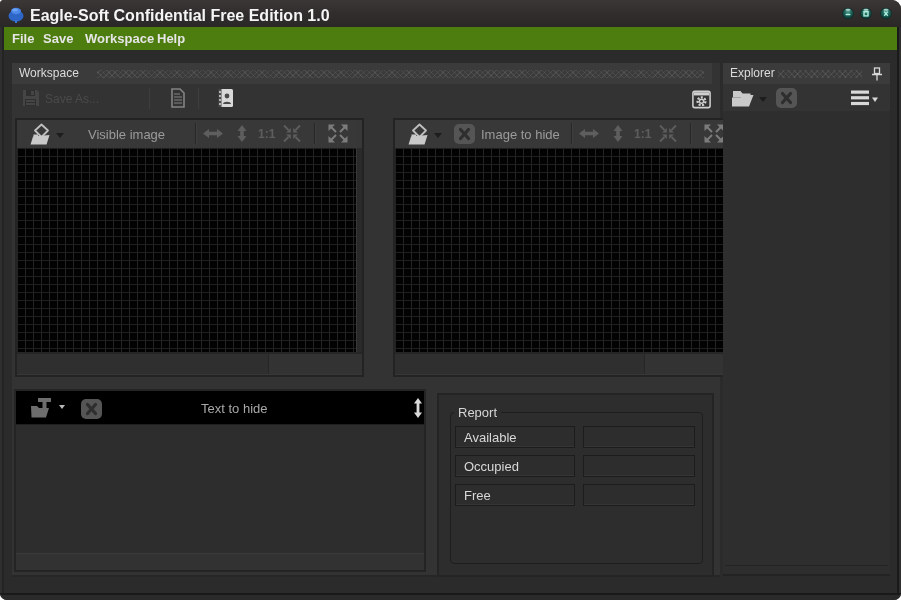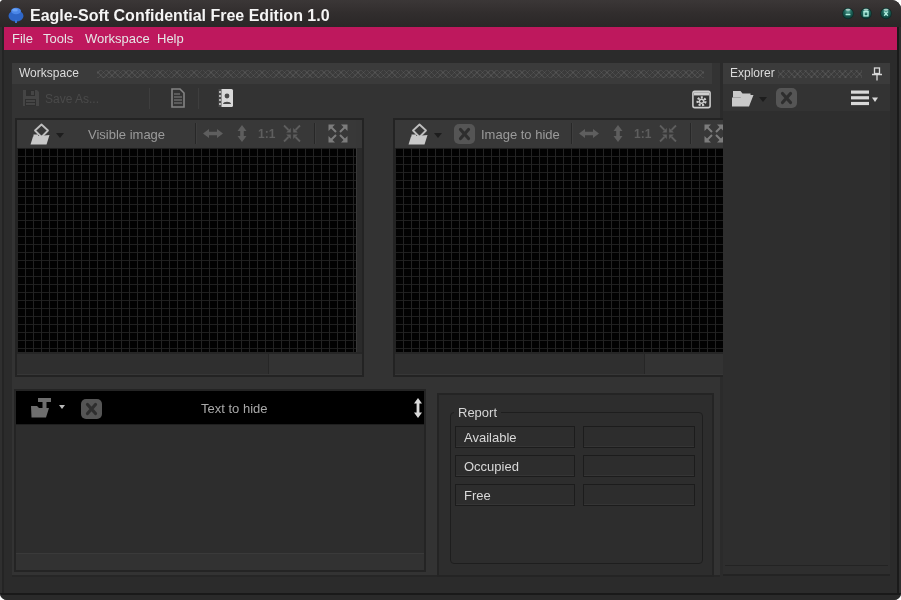--- a/index.html
+++ b/index.html
@@ -6,21 +6,21 @@
 html,body { width:901px; height:600px; background:#fff; font-family:"Liberation Sans", sans-serif; overflow:hidden; }
 #win { position:absolute; left:0; top:0; width:901px; height:600px; background:#2b2b2b; border-radius:4px 9px 7px 7px; overflow:hidden; }
 .abs { position:absolute; }
 
 
 #titlebar { position:absolute; left:0; top:0; width:901px; height:27px;
   background:linear-gradient(#3b3737 0%, #322e2e 45%, #2a2727 100%); }
 #title-text { position:absolute; left:30px; top:7px; font-size:16px; font-weight:bold; color:#f5f5f5; }
 
 
-#menubar { position:absolute; left:0; top:27px; width:901px; height:23px; background:#be185d; }
+#menubar { position:absolute; left:0; top:27px; width:901px; height:23px; background:#4d7c0f;font-weight:bold; }
 .menuitem { position:absolute; top:4px; font-size:13px; color:#e6e6e6; }
 
 
 #workspace { position:absolute; left:12px; top:63px; width:708px; height:514px; background:#333333; border-bottom:2px solid #262626; }
 #explorer  { position:absolute; left:723px; top:63px; width:167px; height:513px; background:#2e2e2e; border-bottom:2px solid #232323; }
 .pheader { position:absolute; left:0; top:0; height:21px; background:#3b3b3b; width:100%; }
 .pheader .ptitle { position:absolute; left:7px; top:3px; font-size:12px; color:#dcdcdc; }
 .hatch { position:absolute; top:7px; height:8px;
   background:
    repeating-linear-gradient(45deg, rgba(255,255,255,0.12) 0 1px, rgba(0,0,0,0) 1px 4px),
@@ -93,21 +93,21 @@
     <g transform="translate(38,0)">
       <circle cx="6" cy="6.5" r="5.7" fill="#0c2d29"></circle>
       <circle cx="6" cy="6.5" r="5" fill="url(#tg)"></circle>
       <ellipse cx="6" cy="2.8" rx="2.5" ry="1.0" fill="#ffffff" opacity="0.55"></ellipse>
       <path d="M4.2 4.6 l3.6 4.2 M7.8 4.6 l-3.6 4.2" stroke="#aeeede" stroke-width="1.4"></path>
     </g>
   </svg>
 
   <div id="menubar">
     <div class="menuitem" style="left:12px">File</div>
-    <div class="menuitem" style="left:43px">Tools</div>
+    <div class="menuitem" style="left:43px">Save</div>
     <div class="menuitem" style="left:85px">Workspace</div>
     <div class="menuitem" style="left:157px">Help</div>
   </div>
 
   <div id="workspace">
     <div class="pheader" style="width:700px">
         <span class="ptitle">Workspace</span>
       <div class="hatch" style="left:85px; right:8px"></div>
     </div>
   </div>

